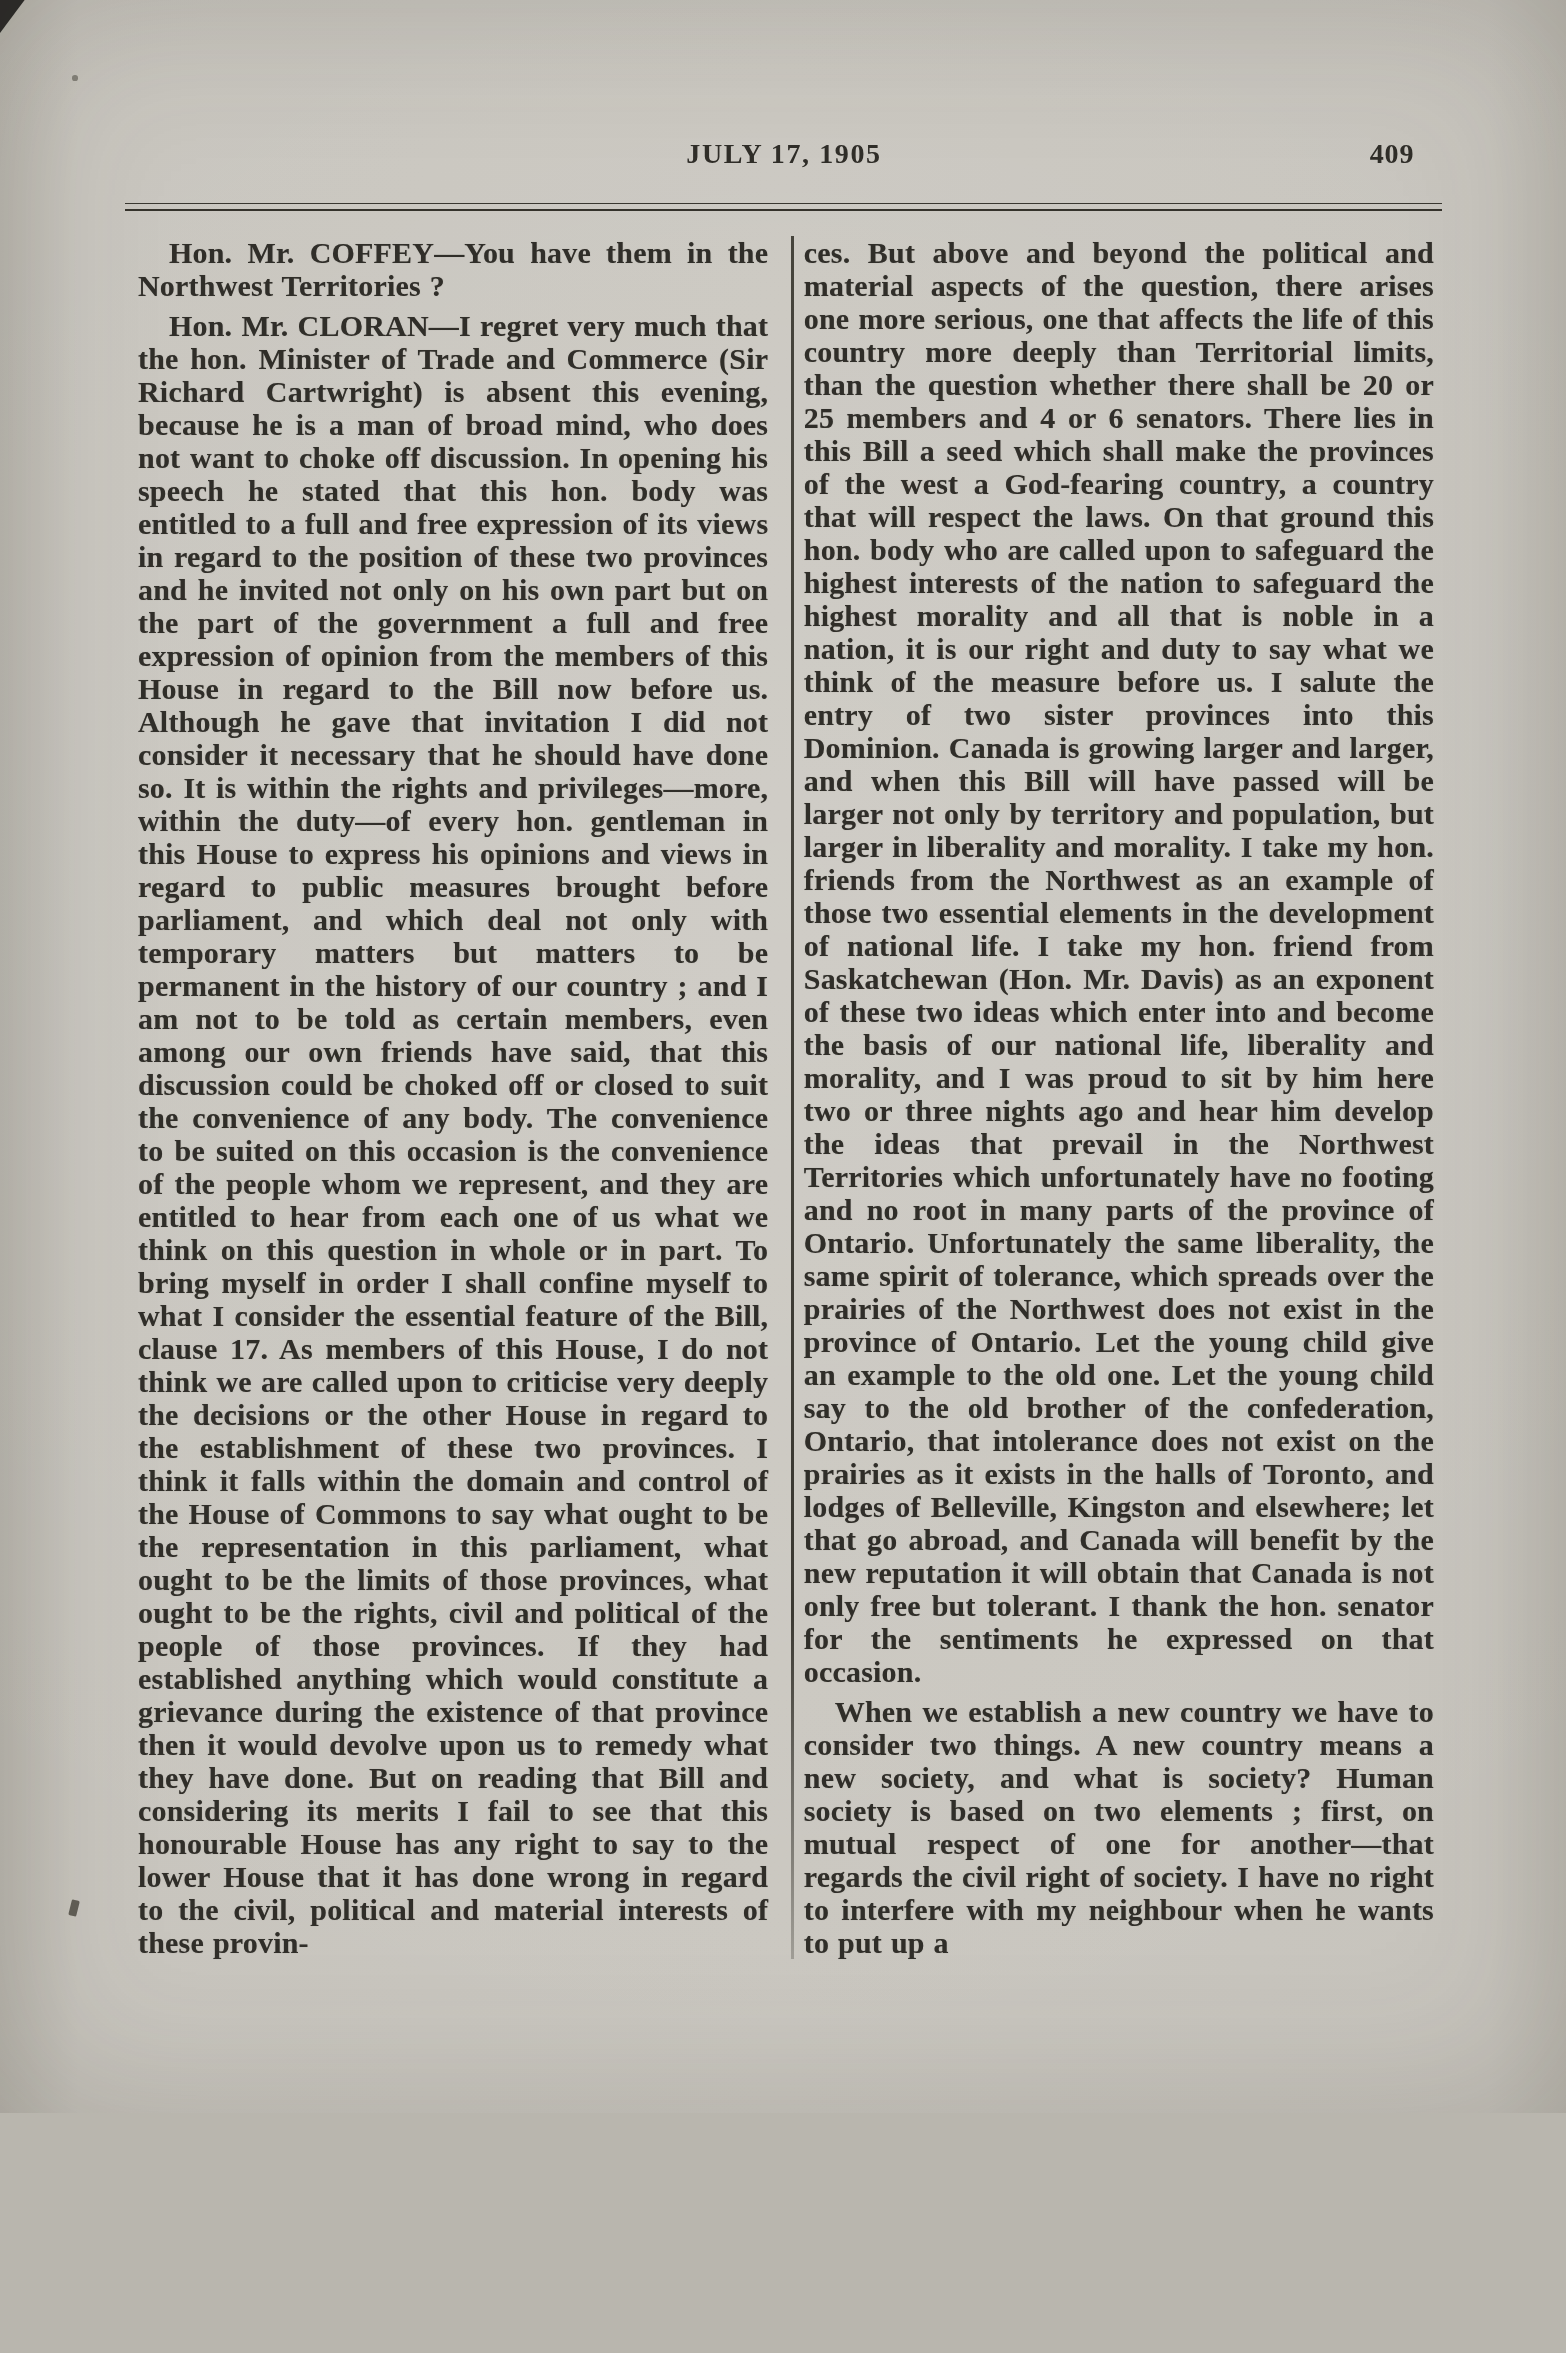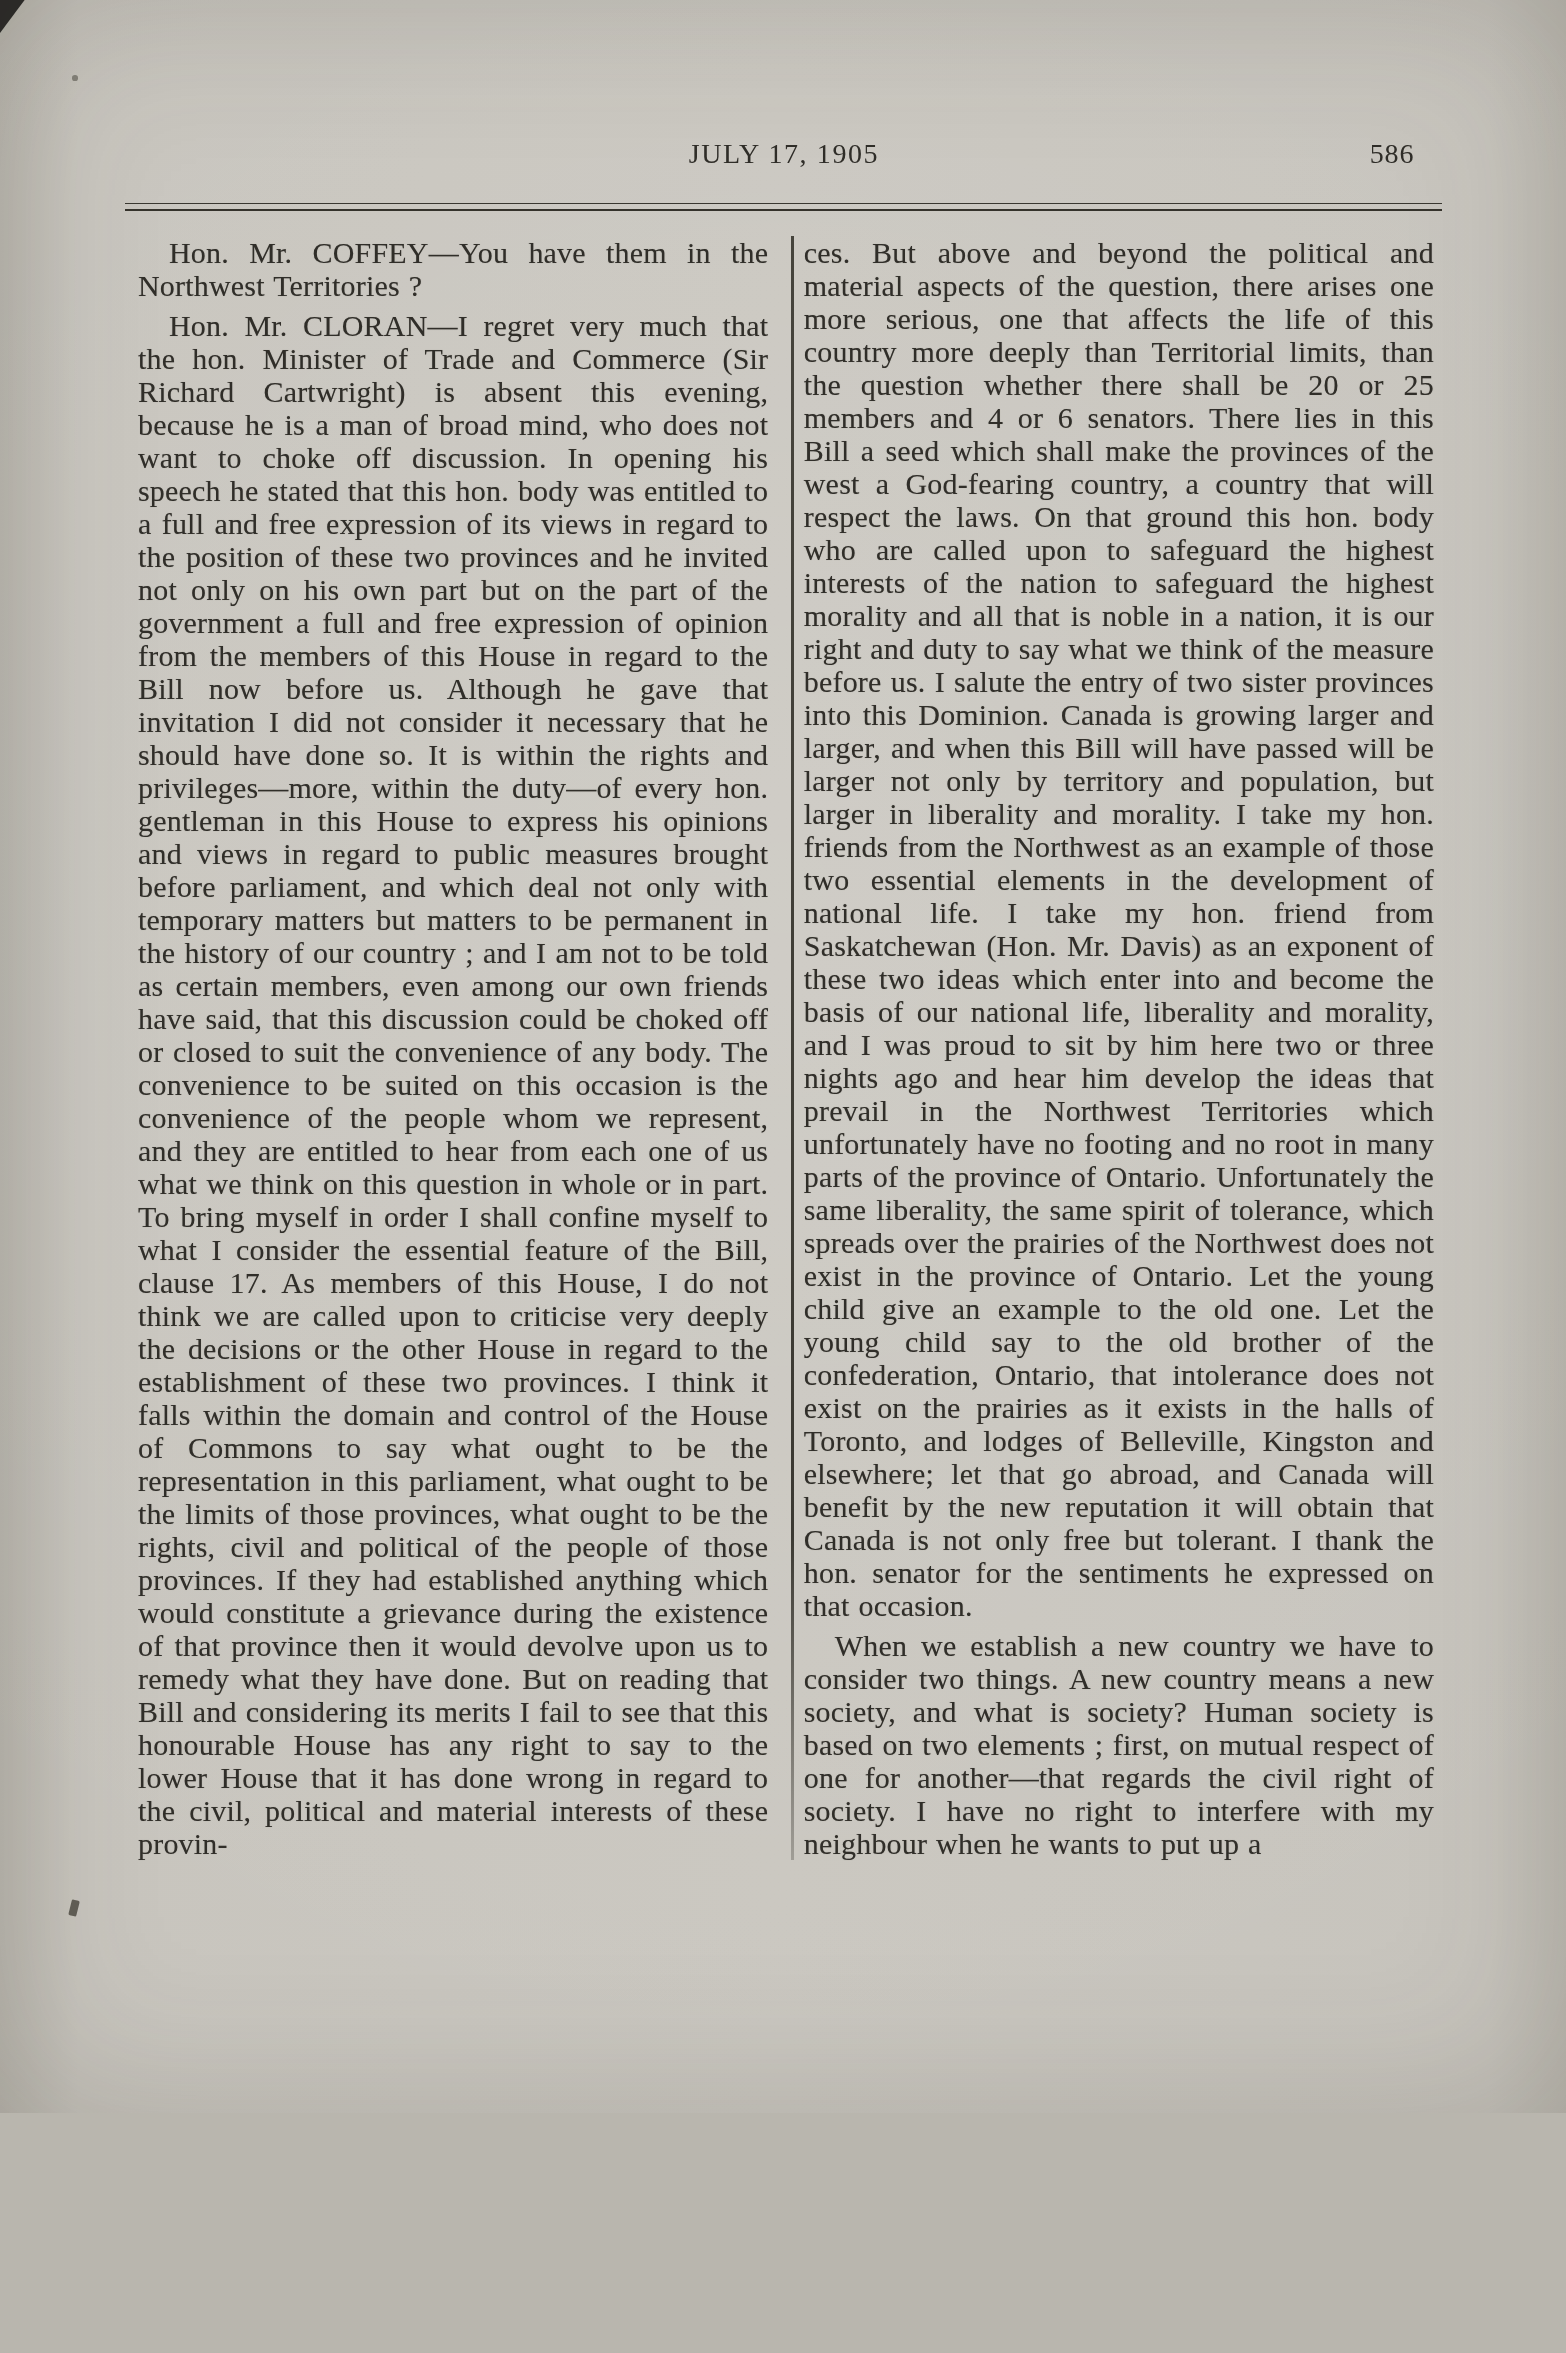--- a/index.html
+++ b/index.html
@@ -11,20 +11,21 @@
   }
   .paper {
     position: relative;
     width: 1567px;
     height: 2113px;
     background:
       radial-gradient(ellipse 120% 90% at 50% 42%, rgba(255,255,255,0.10), rgba(0,0,0,0) 65%),
       linear-gradient(90deg, #bcb9b1 0%, #c8c5be 5%, #cac7c0 50%, #c7c4bd 95%, #bfbcb4 100%);
     box-shadow: inset 0 0 164px rgba(60, 55, 45, 0.20);
     color: #2f2d28;
+    font-weight: bold;
   }
   .corner-mark {
     position: absolute; top: 0; left: 0;
     width: 24.6px; height: 33px;
     background: #1d1c19;
     clip-path: polygon(0 0, 100% 0, 0 100%);
     opacity: 0.9;
   }
   .speck-a {
     position: absolute; left: 72px; top: 75px;
@@ -88,21 +89,21 @@
 </head>
 <body>
 
 <div class="paper">
 
   <div class="corner-mark"></div>
   <div class="speck-a"></div>
 
   <header class="page-header">
     <div class="header-date">JULY 17, 1905</div>
-    <div class="header-page">586</div>
+    <div class="header-page">409</div>
   </header>
 
   <div class="double-rule"></div>
 
   <main class="columns">
     <div class="col col-left">
         <p class="para indent">Hon. Mr. COFFEY—You have them in the Northwest Territories ?</p>
         <p class="para indent">Hon. Mr. CLORAN—I regret very much that the hon. Minister of Trade and Commerce (Sir Richard Cartwright) is absent this evening, because he is a man of broad mind, who does not want to choke off discussion. In opening his speech he stated that this hon. body was entitled to a full and free expression of its views in regard to the position of these two provinces and he invited not only on his own part but on the part of the government a full and free expression of opinion from the members of this House in regard to the Bill now before us. Although he gave that invitation I did not consider it necessary that he should have done so. It is within the rights and privileges—more, within the duty—of every hon. gentleman in this House to express his opinions and views in regard to public measures brought before parliament, and which deal not only with temporary matters but matters to be permanent in the history of our country ; and I am not to be told as certain members, even among our own friends have said, that this discussion could be choked off or closed to suit the convenience of any body. The convenience to be suited on this occasion is the convenience of the people whom we represent, and they are entitled to hear from each one of us what we think on this question in whole or in part. To bring myself in order I shall confine myself to what I consider the essential feature of the Bill, clause 17. As members of this House, I do not think we are called upon to criticise very deeply the decisions or the other House in regard to the establishment of these two provinces. I think it falls within the domain and control of the House of Commons to say what ought to be the representation in this parliament, what ought to be the limits of those provinces, what ought to be the rights, civil and political of the people of those provinces. If they had established anything which would constitute a grievance during the existence of that province then it would devolve upon us to remedy what they have done. But on reading that Bill and considering its merits I fail to see that this honourable House has any right to say to the lower House that it has done wrong in regard to the civil, political and material interests of these provin-</p>
       </div>
     <div class="col-divider"></div>

